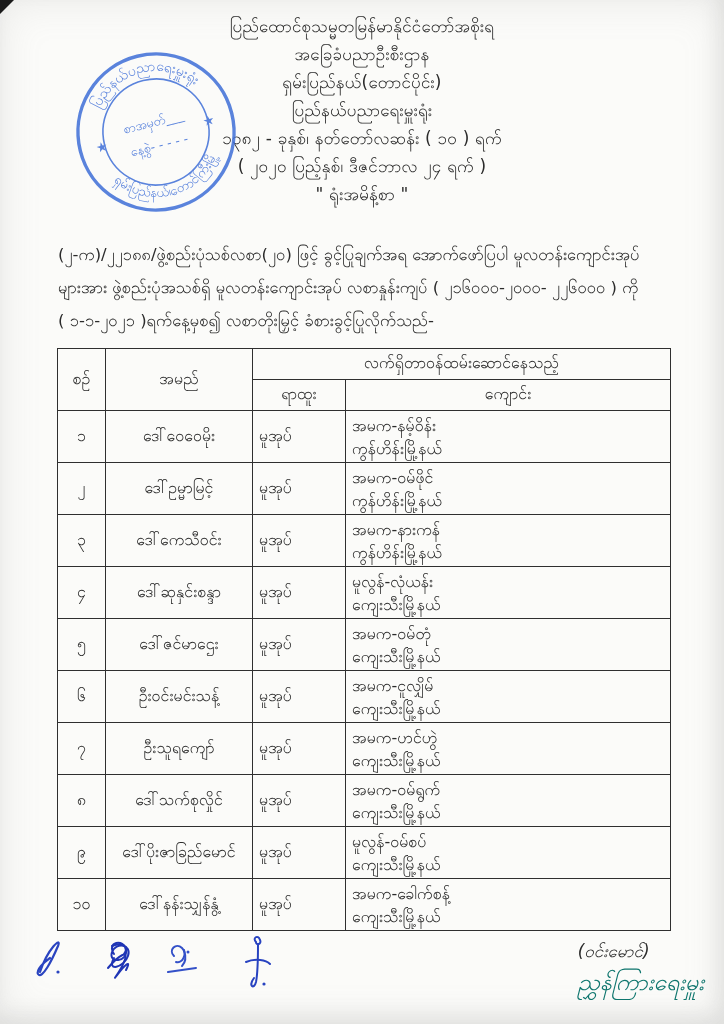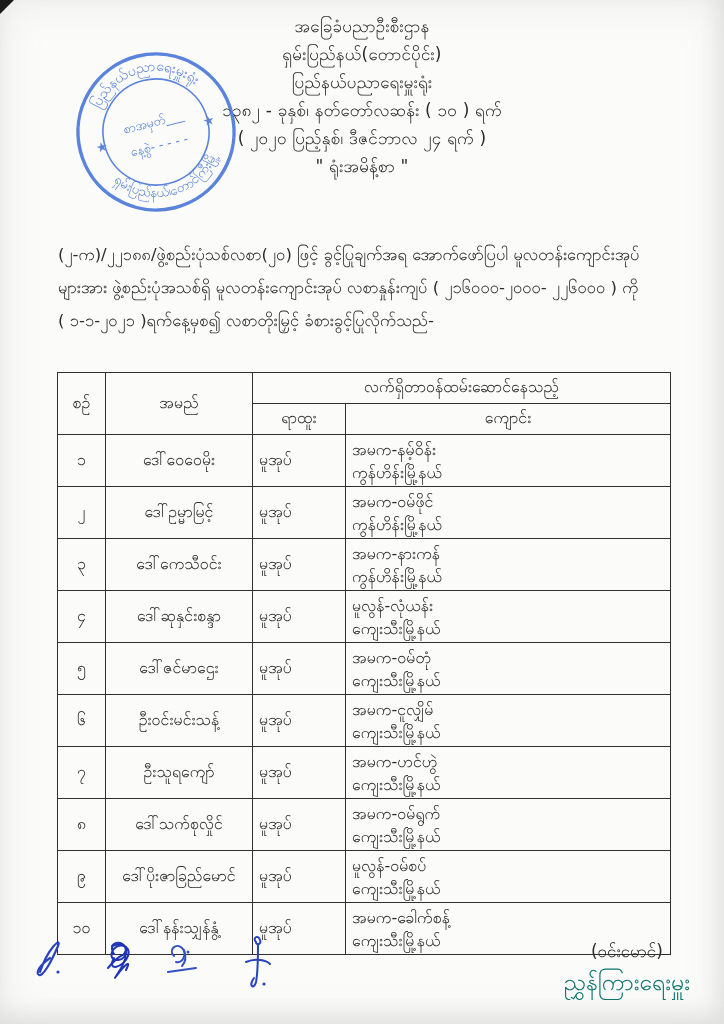--- a/index.html
+++ b/index.html
@@ -21,45 +21,46 @@
   
   .doc-header{position:absolute;top:12px;left:0;width:100%;text-align:center;}
   .doc-header .hline{font-size:17px;line-height:28px;color:#2b2b2b;letter-spacing:.2px;}
   
   .stamp{position:absolute;top:48px;left:72px;width:168px;height:168px;
          transform:rotate(-14deg);opacity:.85;}
   
   .doc-body{position:absolute;top:238px;left:58px;width:612px;}
   .doc-body .bline{font-size:16.5px;line-height:33px;white-space:nowrap;color:#2b2b2b;}
   
-  .roster{position:absolute;top:372px;left:57px;width:613px;border-collapse:collapse;
+  .roster{position:absolute;top:348px;left:57px;width:613px;border-collapse:collapse;
           table-layout:fixed;}
   .roster th,.roster td{border:1.8px solid #2f2f2f;font-weight:normal;
           font-size:16px;color:#2b2b2b;padding:2px 6px;vertical-align:middle;}
   .roster thead th{text-align:center;height:26px;}
   .col-no{width:48px;} .col-name{width:147px;} .col-pos{width:93px;} .col-school{width:325px;}
   .roster tbody td{height:47px;}
   .cell-no{text-align:center;}
   .cell-name{text-align:center;padding-left:10px;}
   .cell-pos{text-align:left;}
   .cell-school{line-height:23px;}
   
   .signatures{position:absolute;top:928px;left:28px;width:280px;height:72px;}
   
-  .signatory{position:absolute;top:936px;right:34px;text-align:center;}
+  .signatory{position:absolute;top:936px;right:20px;font-style:italic;}
   .signatory .sig-name{font-size:17px;line-height:30px;color:#2b2b2b;}
   .signatory .sig-title{font-size:23px;line-height:32px;color:#0f766e;}
 </style>
 </head>
 <body>
 
 <div class="scan-shade"></div>
 <div class="corner-artifact"></div>
 
 <div class="doc-header">
+  <div class="hline">ပြည်ထောင်စုသမ္မတမြန်မာနိုင်ငံတော်အစိုးရ</div>
   <div class="hline">အခြေခံပညာဦးစီးဌာန</div>
   <div class="hline">ရှမ်းပြည်နယ်(တောင်ပိုင်း)</div>
   <div class="hline">ပြည်နယ်ပညာရေးမှူးရုံး</div>
   <div class="hline">၁၃၈၂ - ခုနှစ်၊ နတ်တော်လဆန်း ( ၁၀ ) ရက်</div>
   <div class="hline">( ၂၀၂၀ ပြည့်နှစ်၊ ဒီဇင်ဘာလ ၂၄ ရက် )</div>
   <div class="hline">" ရုံးအမိန့်စာ "</div>
 </div>
 
 <div class="stamp">
   <svg width="168" height="168" viewBox="0 0 168 168">

